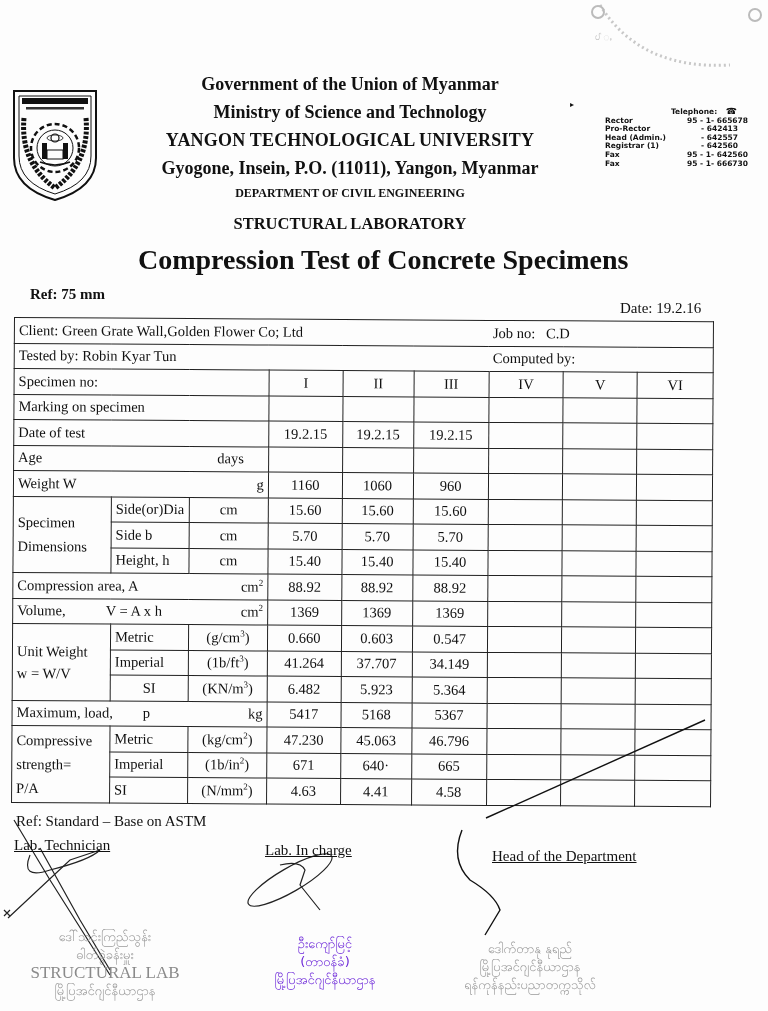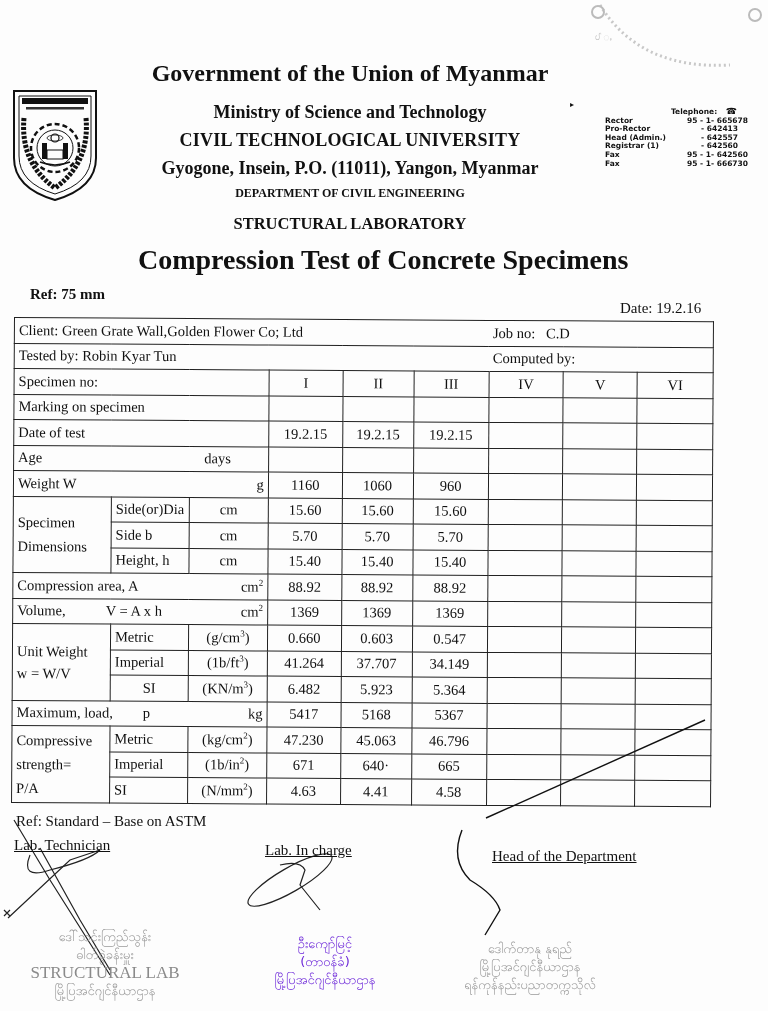--- a/index.html
+++ b/index.html
@@ -3,21 +3,21 @@
 <meta charset="utf-8">
 <style>
   html, body { margin: 0; padding: 0; }
   body {
     width: 768px; height: 1011px; position: relative; overflow: hidden;
     background: #fdfdfd; color: #111;
     font-family: "Liberation Serif", "DejaVu Serif", serif;
   }
   .abs { position: absolute; }
   .hdr { position: absolute; left: 140px; width: 420px; text-align: center; font-weight: bold; white-space: nowrap; }
-  .h1 { top: 60px; font-size: 24px; }
+  .h1 { top: 74px; font-size: 18px; }
   .h2 { top: 102px; font-size: 18px; }
   .h3 { top: 130px; font-size: 18px; letter-spacing: 0.2px; }
   .h4 { top: 158px; font-size: 18px; }
   .h5 { top: 186px; font-size: 12px; }
   .h6 { top: 214px; font-size: 16.5px; }
   .title { top: 244px; font-size: 28px; left: 138px; width: 440px; }
 
   .logo { left: 10px; top: 88px; width: 90px; height: 114px; }
 
   .phone { left: 605px; top: 107px; font-family: "DejaVu Sans", sans-serif; font-weight: bold; font-size: 7.5px; line-height: 8.6px; color: #111; }
@@ -80,21 +80,21 @@
     <rect x="53" y="55" width="5" height="16" fill="#111"></rect>
     <rect x="37" y="62" width="16" height="9" fill="none" stroke="#111" stroke-width="1"></rect>
     <circle cx="45" cy="50" r="4" fill="none" stroke="#111" stroke-width="1.2"></circle>
     <ellipse cx="45" cy="50" rx="8" ry="3" fill="none" stroke="#111" stroke-width="0.8"></ellipse>
     <path d="M30 74 Q45 80 60 74" fill="none" stroke="#111" stroke-width="1.5"></path>
   </svg>
 </div>
 
 <div class="hdr h1">Government of the Union of Myanmar</div>
 <div class="hdr h2">Ministry of Science and Technology</div>
-<div class="hdr h3">CIVIL TECHNOLOGICAL UNIVERSITY</div>
+<div class="hdr h3">YANGON TECHNOLOGICAL UNIVERSITY</div>
 <div class="hdr h4">Gyogone, Insein, P.O. (11011), Yangon, Myanmar</div>
 <div class="hdr h5">DEPARTMENT OF CIVIL ENGINEERING</div>
 <div class="hdr h6">STRUCTURAL LABORATORY</div>
 <div class="hdr title">Compression Test of Concrete Specimens</div>
 
 <div class="abs" style="left:570px;top:100px;font-size:8px;">▸</div>
 
 <div class="abs phone">
   <div><span class="ttl">Telephone:</span>
     <span style="margin-left:6px;font-size:9px;">☎</span></div>
@@ -171,21 +171,21 @@
   <tr>
     <td colspan="3">Date of test</td>
     <td class="num">19.2.15</td>
         <td class="num">19.2.15</td>
         <td class="num">19.2.15</td>
     <td class="num"></td>
         <td class="num"></td>
         <td class="num"></td>
   </tr>
   <tr>
-    <td colspan="3"><span>Age</span><span style="float:right;margin-right:33px">days</span></td>
+    <td colspan="3"><span>Age</span><span style="float:right;margin-right:20px">days</span></td>
     <td class="num"></td>
         <td class="num"></td>
         <td class="num"></td>
     <td class="num"></td>
         <td class="num"></td>
         <td class="num"></td>
   </tr>
   <tr>
     <td colspan="3"><span>Weight W</span><span style="float:right">g</span></td>
     <td class="num">1160</td>

